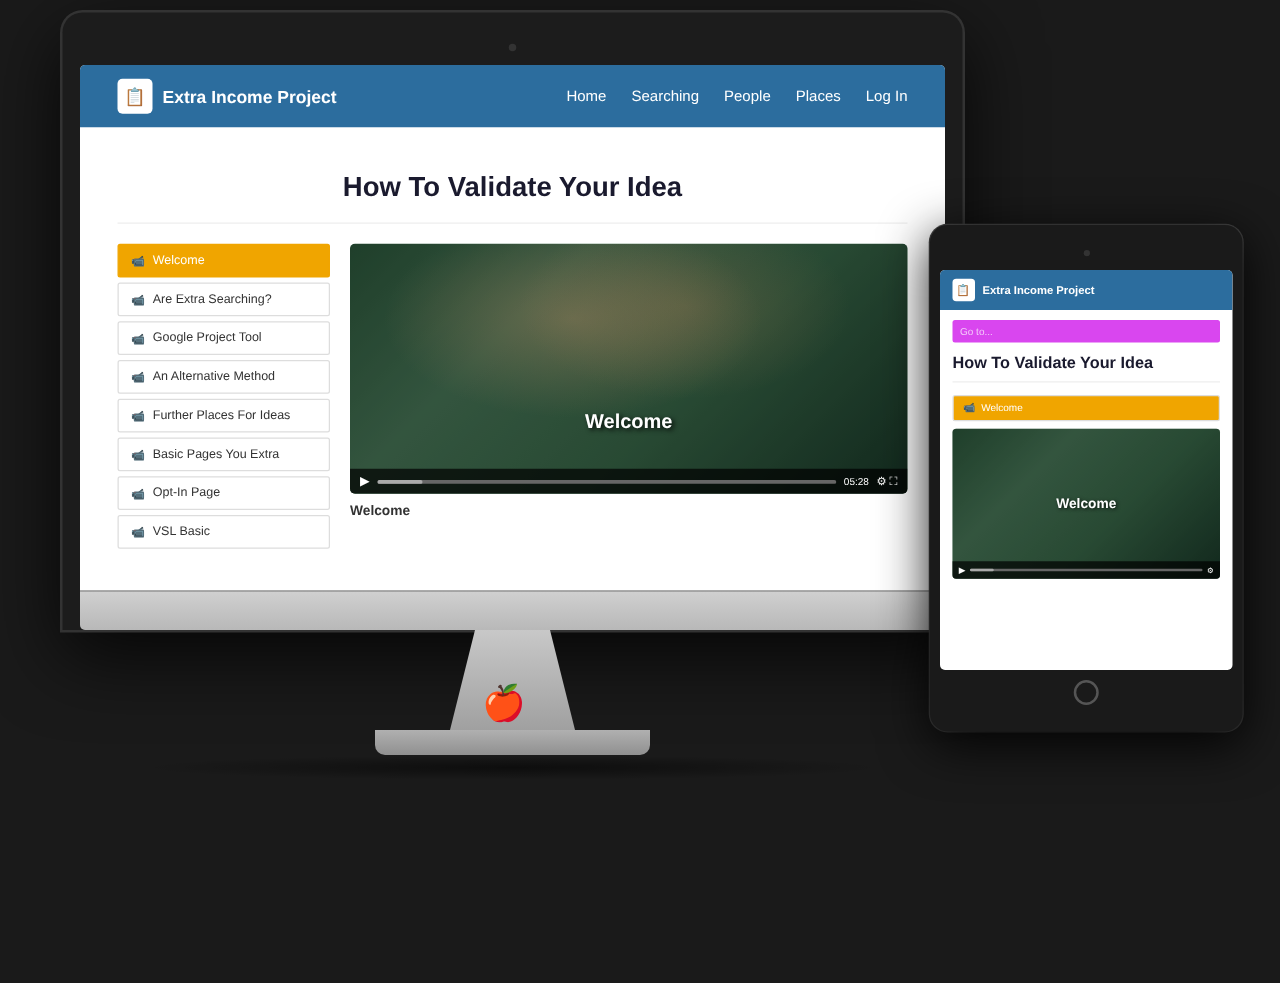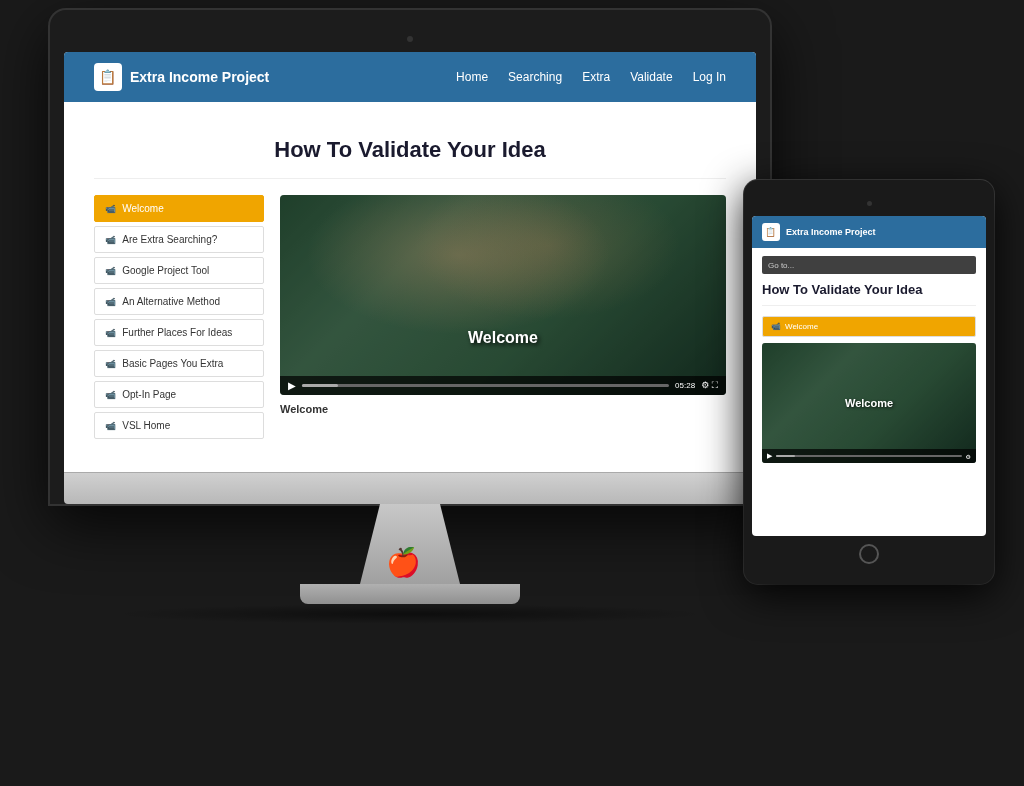--- a/index.html
+++ b/index.html
@@ -335,21 +335,21 @@
       color: white;
       font-size: 9px;
       font-weight: bold;
     }
 
     .tablet-body {
       padding: 8px 10px;
     }
 
     .tablet-search {
-      background: #404040;
+      background: #d946ef;
       height: 18px;
       border-radius: 2px;
       margin-bottom: 8px;
       padding: 0 6px;
       display: flex;
       align-items: center;
     }
 
     .tablet-search-text {
       color: rgba(255,255,255,0.7);
@@ -455,22 +455,22 @@
         <div class="website">
 
           <nav class="site-nav">
             <div class="site-logo">
               <div class="logo-icon">📋</div>
               <span>Extra Income Project</span>
             </div>
             <div class="site-nav-links">
               <a>Home</a>
               <a>Searching</a>
-              <a>Extra</a>
-              <a>Validate</a>
+              <a>People</a>
+              <a>Places</a>
               <a>Log In</a>
             </div>
           </nav>
 
           <div class="site-main">
             <h1 class="site-title">How To Validate Your Idea</h1>
             <div class="site-content">
 
               <div class="sidebar">
                 <div class="sidebar-item active">
@@ -496,21 +496,21 @@
                 <div class="sidebar-item">
                   <span class="video-icon">📹</span>
                   <span>Basic Pages You Extra</span>
                 </div>
                 <div class="sidebar-item">
                   <span class="video-icon">📹</span>
                   <span>Opt-In Page</span>
                 </div>
                 <div class="sidebar-item">
                   <span class="video-icon">📹</span>
-                  <span>VSL Home</span>
+                  <span>VSL Basic</span>
                 </div>
               </div>
 
               <div class="video-area">
                 <div class="video-thumb">
                   <div class="people-silhouette"></div>
                   <div class="video-thumb-overlay"></div>
                   <div class="welcome-text-video">Welcome</div>
                   <div class="video-controls">
                     <span class="play-btn">▶</span>

